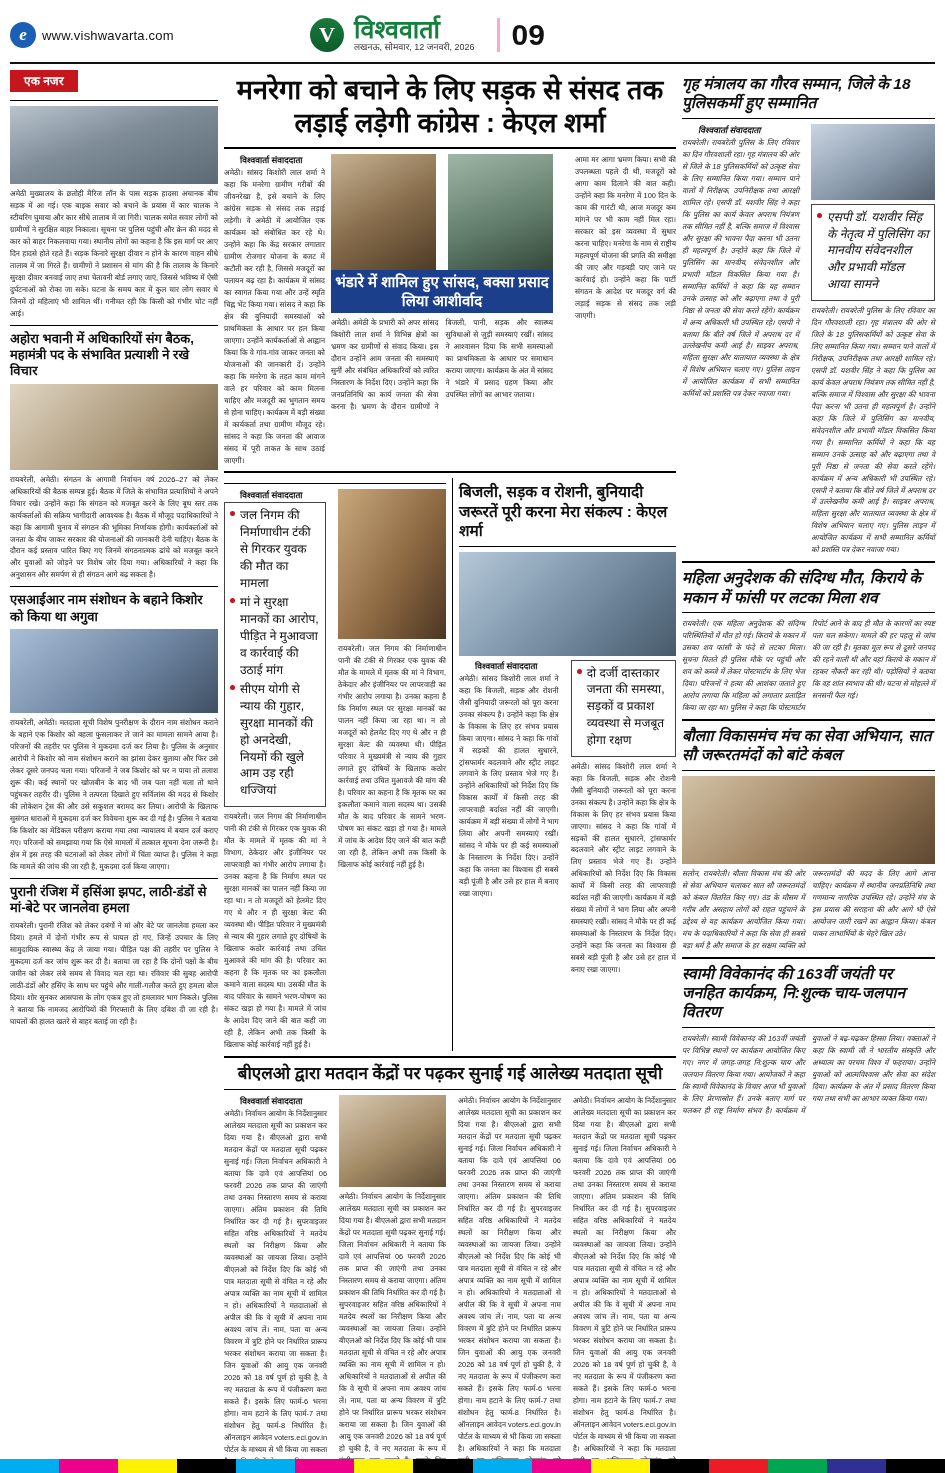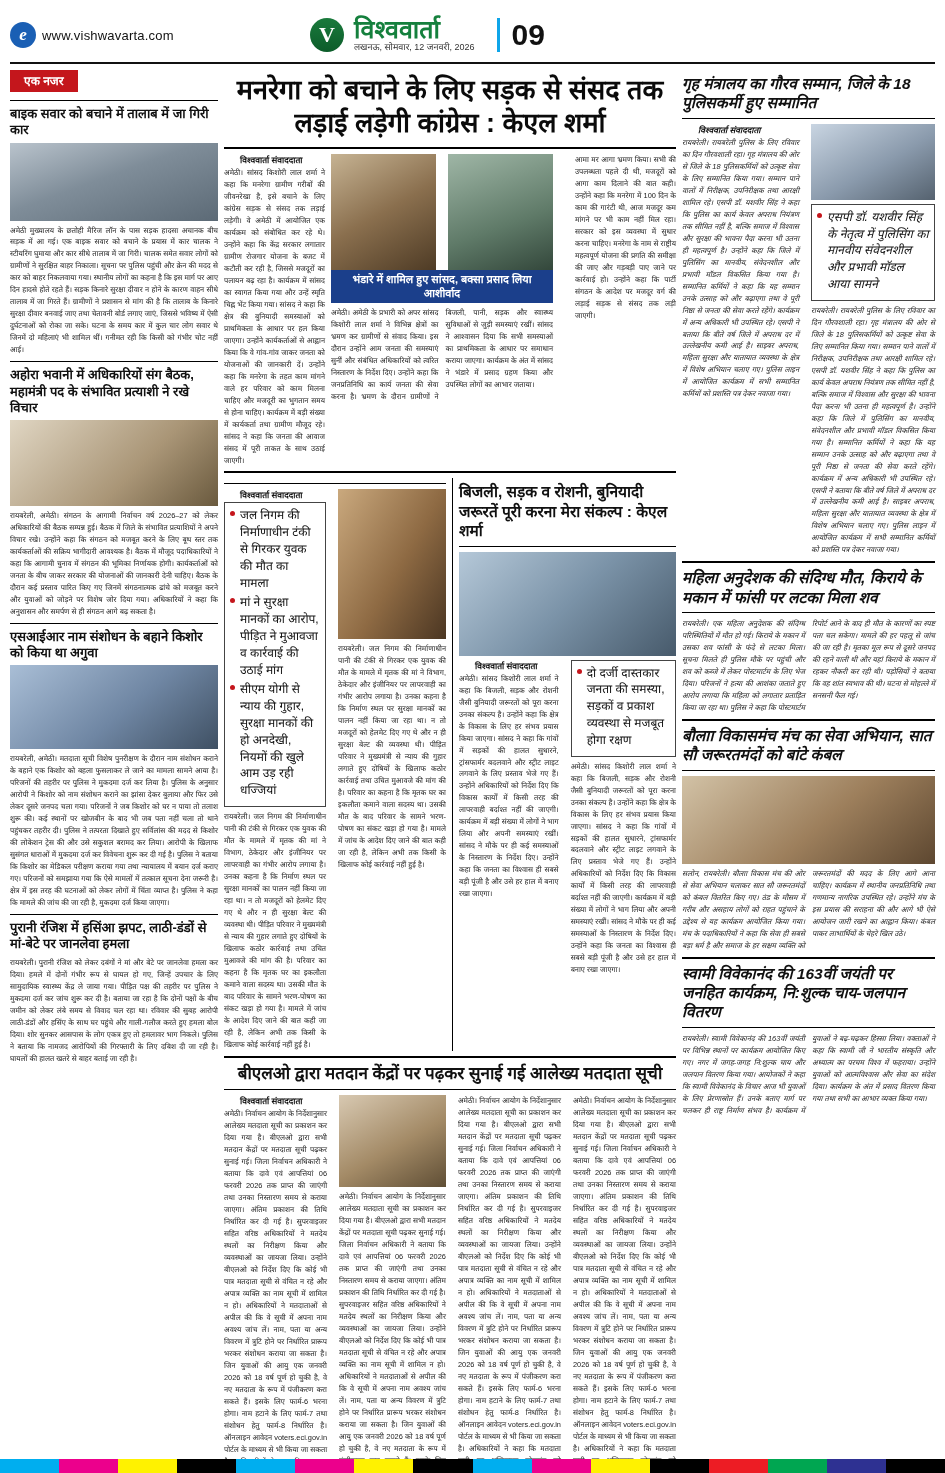--- a/index.html
+++ b/index.html
@@ -27,21 +27,21 @@
   .logo-badge {
     width: 34px; height: 34px; border-radius:50%;
     background: linear-gradient(#1a7a3c,#0c5c2a); color:#fff;
     font-size: 22px; font-weight: bold; text-align:center; line-height:34px;
     font-family:"Liberation Serif", serif;
   }
   .logo-text { line-height: 1.05; }
   .logo-title { font-size: 25px; font-weight: bold; color:#15803d; font-family:"Liberation Serif", serif;}
   .logo-sub { font-size: 9px; color:#333; }
   .page-no {
-    margin-left: 12px; padding-left: 12px; border-left: 3px solid #0ea5e9;
+    margin-left: 12px; padding-left: 12px; border-left: 3px solid #f9a8d4;
     font-size: 30px; font-weight: bold; text-align: right;
   }
 
   
   .cols { display:flex; gap:6px; margin-top: 6px; }
   .col { }
   .c1 { width: 212px; }
   .c2 { width: 452px; }
   .c3 { width: 253px; font-style: italic; }
   .hr { border-top:1px solid #000; margin: 5px 0; }
@@ -73,21 +73,21 @@
   .photo.p2 { background: linear-gradient(150deg,#c6b393 0%,#8a6f4e 50%,#4e3b25 100%); }
   .photo.p3 { background: linear-gradient(140deg,#a9bed6 0%,#6f86a3 55%,#3f5063 100%); }
   .photo.p4 { background: linear-gradient(140deg,#d2c2a6 0%,#9d7f5c 55%,#5d4730 100%); }
   .photo.p5 { background: linear-gradient(160deg,#9fb6a6 0%,#5f7a68 60%,#33473b 100%); }
   .photo.p6 { background: linear-gradient(120deg,#caa97e 0%,#8e6a43 55%,#4b3622 100%); }
   .photo.p7 { background: linear-gradient(135deg,#b5c8d8 0%,#7b93a8 50%,#475a6b 100%); }
   .photo.p8 { background: linear-gradient(135deg,#e0d6c3 0%,#a99576 60%,#6a5a3e 100%); }
   .photo.p9 { background: linear-gradient(150deg,#c9d5e2 0%,#8a9aac 55%,#55626f 100%); }
   .photo.p10 { background: linear-gradient(150deg,#d8c9b2 0%,#a38a66 55%,#5f4e35 100%); }
   .cap {
-    background: #1b3f8b; color:#fff; font-size: 11px; font-weight: bold;
+    background: #1b3f8b; color:#fff; font-size: 15px; font-weight: bold;
     text-align:center; padding: 3px 4px; line-height:1.25;
   }
 
   
   .bullets { border:1px solid #444; padding: 4px 5px; }
   .bullets li { font-size: 12px; line-height: 1.4; margin-bottom: 3px; list-style:none; position:relative; padding-left:10px;}
   .bullets li:before { content:""; position:absolute; left:0; top:4px; width:5px; height:5px; background:#c4161c; border-radius:50%; }
   .bullets ul { margin:0; padding:0; }
 
   
@@ -118,21 +118,20 @@
   </div>
 
   <div class="cols">
 
     <div class="col c1">
 
       <div class="tag-red">एक नजर</div>
       <div class="hr"></div>
 
       <div>
-        <h3 class="hl-sm">बाइक सवार को बचाने में तालाब में जा गिरी कार</h3>
         <div class="photo p1" style="height:78px;"></div>
         <div class="txt" style="margin-top:4px;">अमेठी मुख्यालय के छतोही मैरिज लॉन के पास सड़क हादसा अचानक बीच सड़क में आ गई। एक बाइक सवार को बचाने के प्रयास में कार चालक ने स्टीयरिंग घुमाया और कार सीधे तालाब में जा गिरी। चालक समेत सवार लोगों को ग्रामीणों ने सुरक्षित बाहर निकाला। सूचना पर पुलिस पहुंची और क्रेन की मदद से कार को बाहर निकलवाया गया। स्थानीय लोगों का कहना है कि इस मार्ग पर आए दिन हादसे होते रहते हैं। सड़क किनारे सुरक्षा दीवार न होने के कारण वाहन सीधे तालाब में जा गिरते हैं। ग्रामीणों ने प्रशासन से मांग की है कि तालाब के किनारे सुरक्षा दीवार बनवाई जाए तथा चेतावनी बोर्ड लगाए जाएं, जिससे भविष्य में ऐसी दुर्घटनाओं को रोका जा सके। घटना के समय कार में कुल चार लोग सवार थे जिनमें दो महिलाएं भी शामिल थीं। गनीमत रही कि किसी को गंभीर चोट नहीं आई।</div>
       </div>
 
       <div class="hr"></div>
 
       <div>
         <h3 class="hl-sm">अहोरा भवानी में अधिकारियों संग बैठक, महामंत्री पद के संभावित प्रत्याशी ने रखे विचार</h3>
         <div class="photo p8" style="height:86px;"></div>
         <div class="txt" style="margin-top:4px;">रायबरेली, अमेठी। संगठन के आगामी निर्वाचन वर्ष 2026–27 को लेकर अधिकारियों की बैठक सम्पन्न हुई। बैठक में जिले के संभावित प्रत्याशियों ने अपने विचार रखे। उन्होंने कहा कि संगठन को मजबूत करने के लिए बूथ स्तर तक कार्यकर्ताओं की सक्रिय भागीदारी आवश्यक है। बैठक में मौजूद पदाधिकारियों ने कहा कि आगामी चुनाव में संगठन की भूमिका निर्णायक होगी। कार्यकर्ताओं को जनता के बीच जाकर सरकार की योजनाओं की जानकारी देनी चाहिए। बैठक के दौरान कई प्रस्ताव पारित किए गए जिनमें संगठनात्मक ढांचे को मजबूत करने और युवाओं को जोड़ने पर विशेष जोर दिया गया। अधिकारियों ने कहा कि अनुशासन और समर्पण से ही संगठन आगे बढ़ सकता है।</div>

